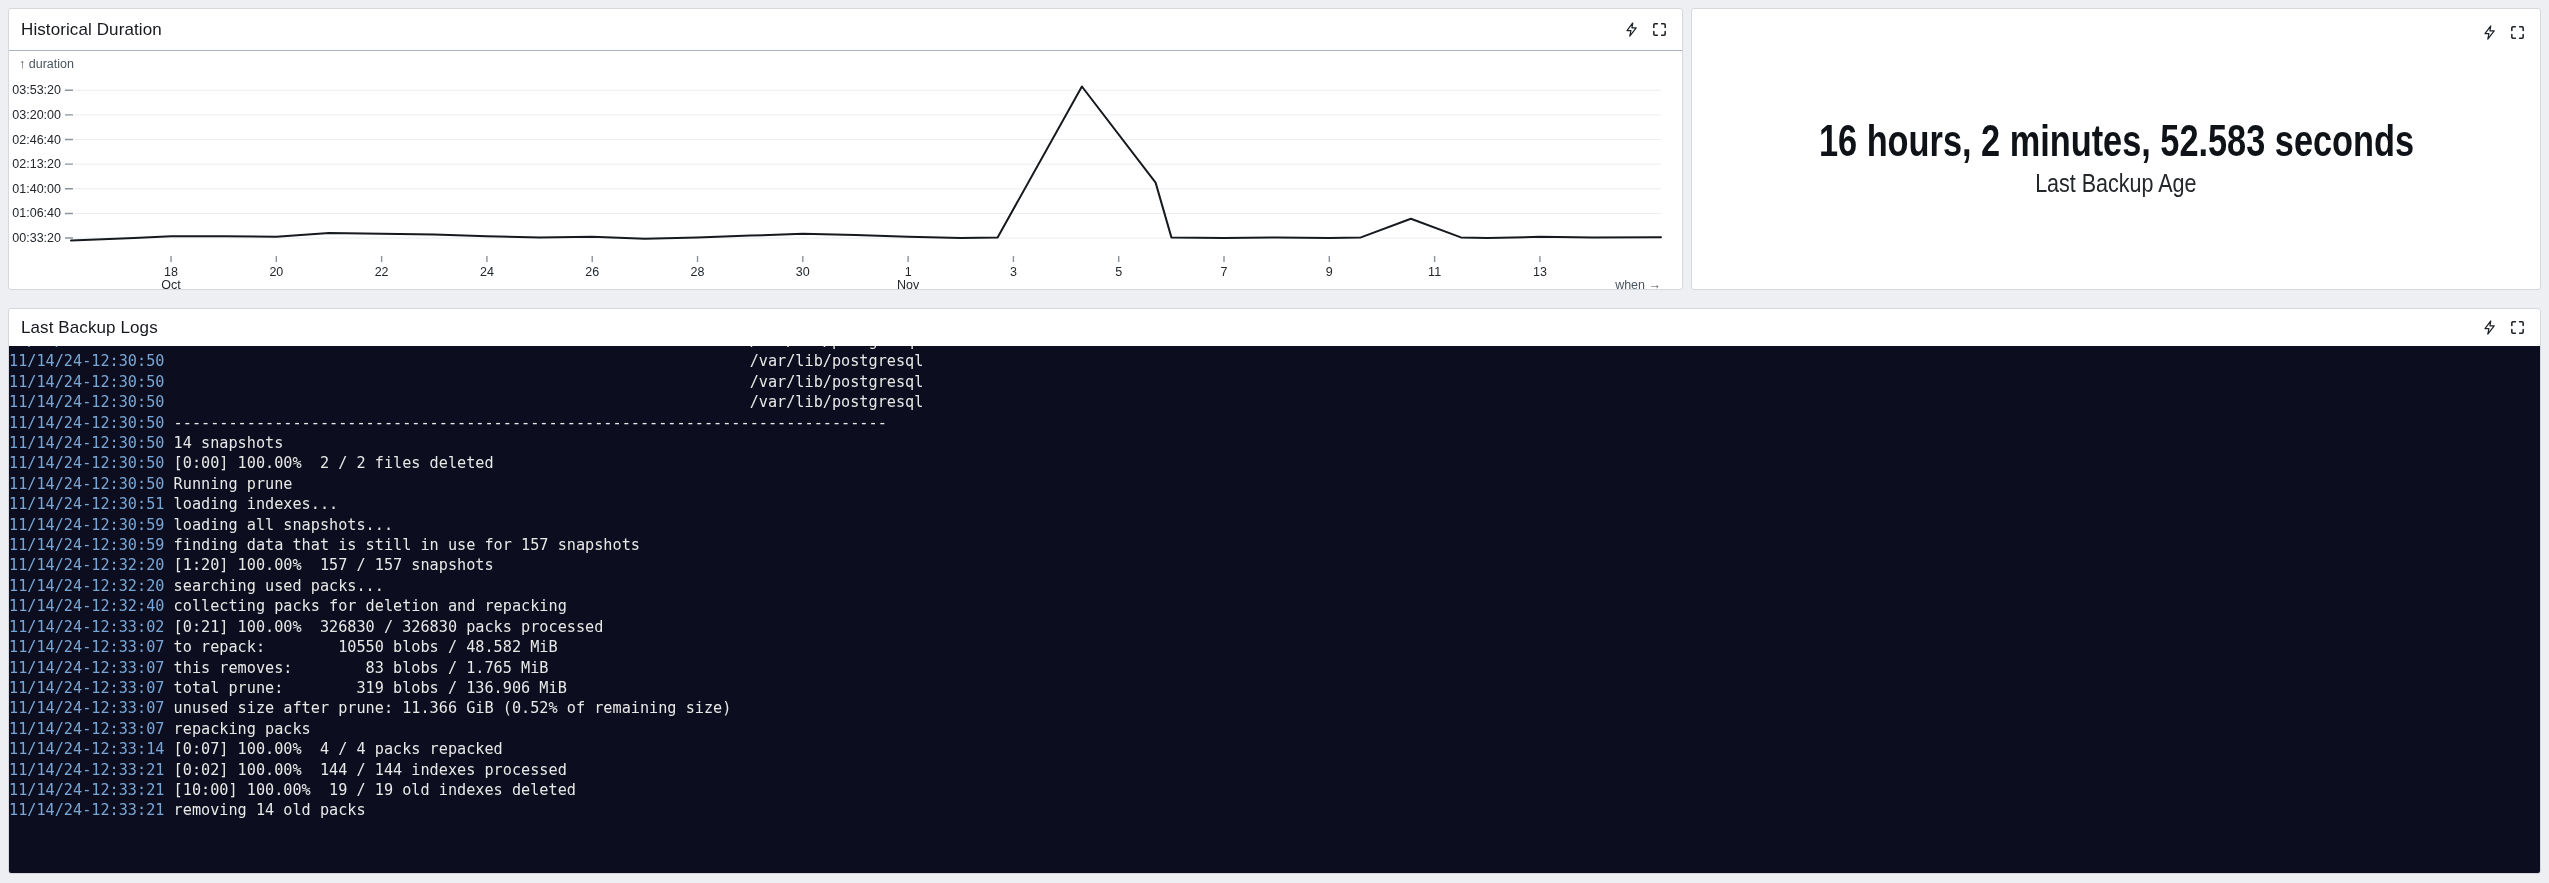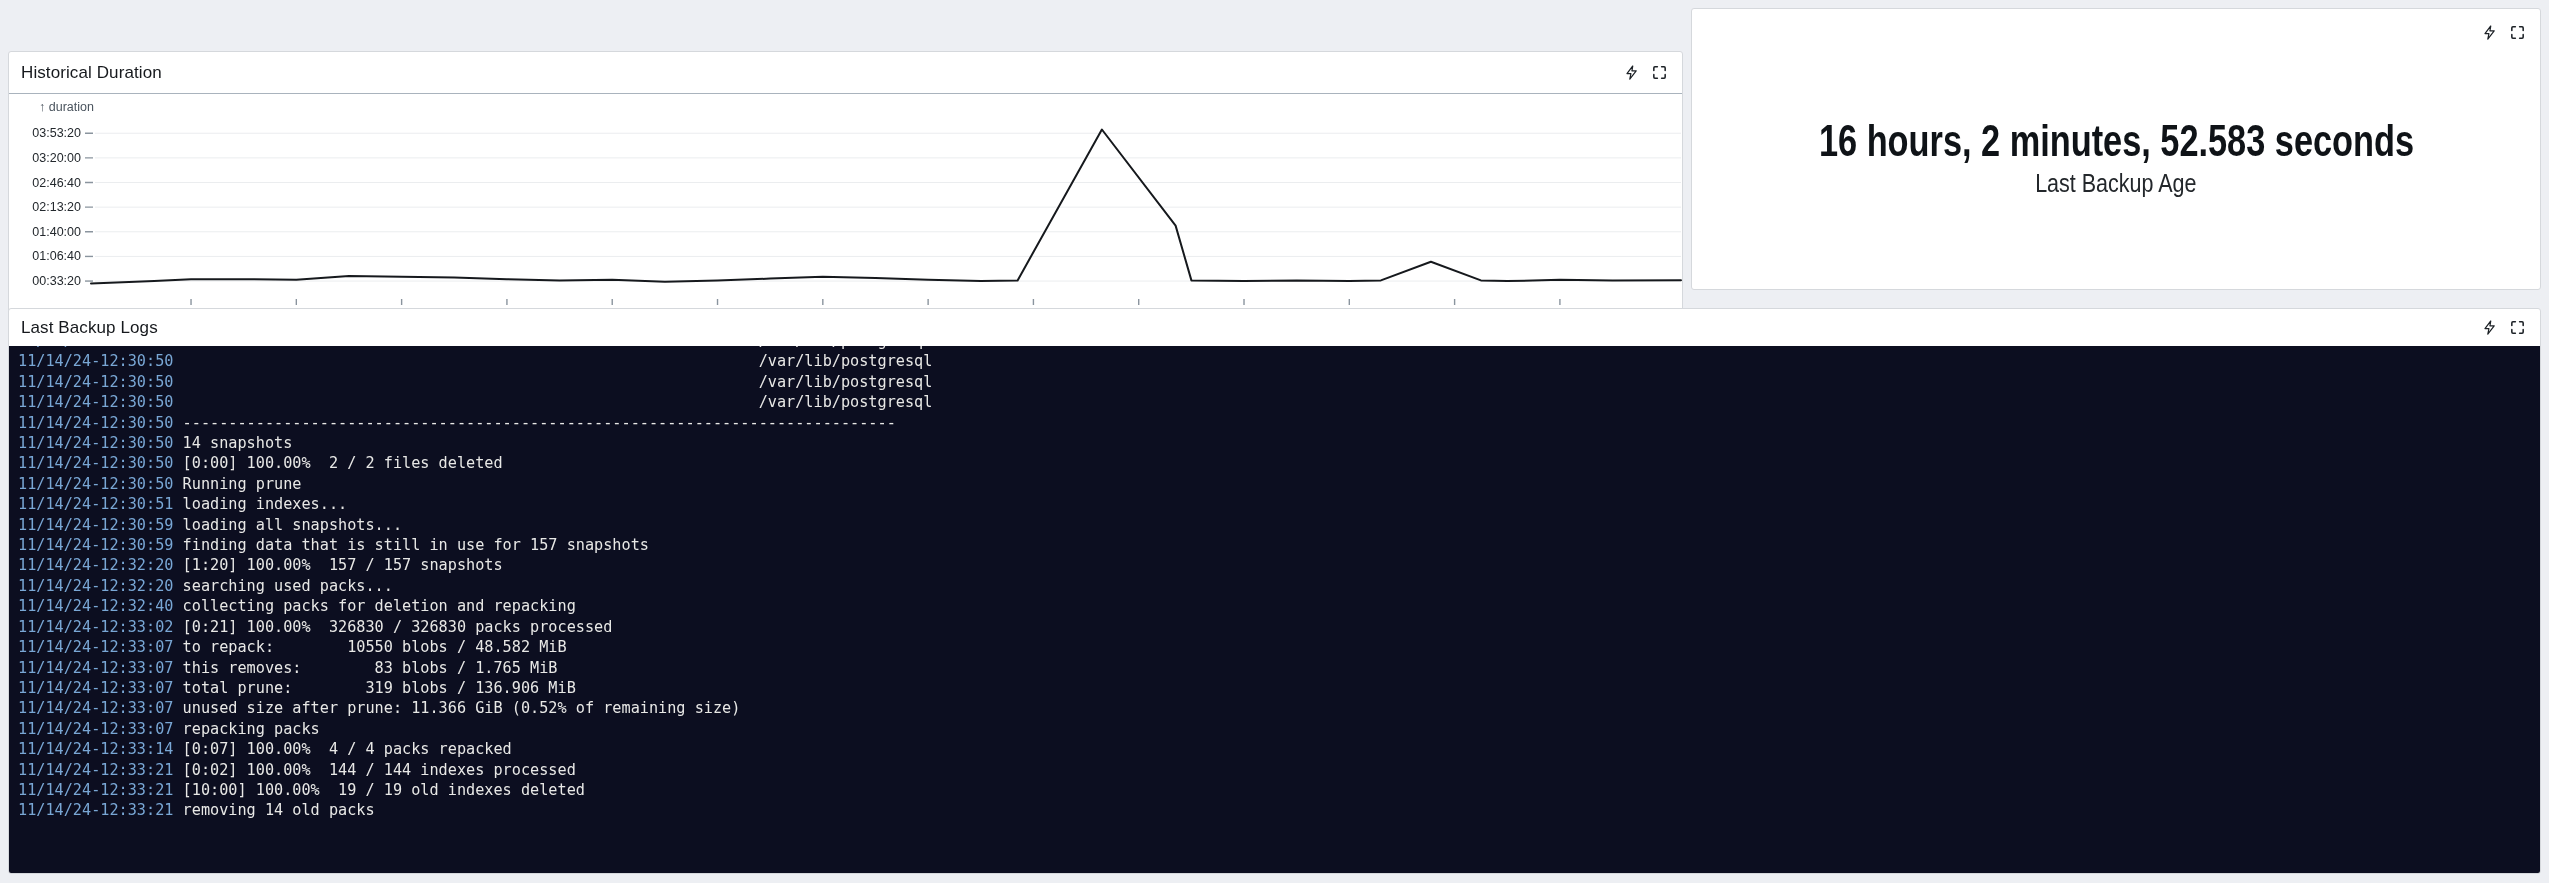--- a/index.html
+++ b/index.html
@@ -6,21 +6,21 @@
   body{
     width:2549px;height:883px;overflow:hidden;position:relative;
     background:#edeff3;
     font-family:"Liberation Sans", sans-serif;
     -webkit-font-smoothing:antialiased;
   }
   .panel{
     position:absolute;background:#ffffff;border:1px solid #d5d8dc;
     border-radius:3px;box-sizing:border-box;overflow:hidden;
   }
-  #panel-historical{left:8px;top:8px;width:1675px;height:282px;margin-top:43px;}
+  #panel-historical{left:8px;top:8px;width:1675px;height:282px;}
   #panel-stat{left:1691px;top:8px;width:850px;height:282px;}
   #panel-logs{left:8px;top:308px;width:2533px;height:566px;}
 
   .panel-header{
     height:42px;display:flex;align-items:center;
     padding:0 14px 0 12px;box-sizing:border-box;
     border-bottom:1px solid #a9b3bd;
   }
   #panel-logs .panel-header{height:37px;border-bottom:none;text-align:right;}
   .panel-title{
@@ -45,29 +45,29 @@
   .stat-value{
     font-size:44px;font-weight:700;color:#0f1317;line-height:1.15;
     transform:scaleX(.78);transform-origin:center;white-space:nowrap;
   }
   .stat-label{
     font-size:25px;font-weight:400;color:#23272b;line-height:1.3;
     transform:scaleX(.86);transform-origin:center;white-space:nowrap;
   }
 
   
-  .chart-area{position:relative;width:1673px;height:239px;padding-left:20px;}
+  .chart-area{position:relative;width:1673px;height:239px;}
   .chart-area svg{display:block;}
 
   
   .log-area{
     position:absolute;left:0;right:0;top:37px;bottom:0;
     background:#0c0e20;overflow:hidden;cursor:text;
   }
-  .log-scroll{margin-top:-15px;padding-left:9px;}
+  .log-scroll{margin-top:-15px;}
   .log-line{
     font-family:"DejaVu Sans Mono","Liberation Mono",monospace;
     font-size:15.2px;line-height:20.4px;white-space:pre;color:#e8e8e6;
   }
   .log-line .ts{color:#79a7d5;}
 </style>
 </head>
 <body>
 
 <section class="panel" id="panel-historical">

